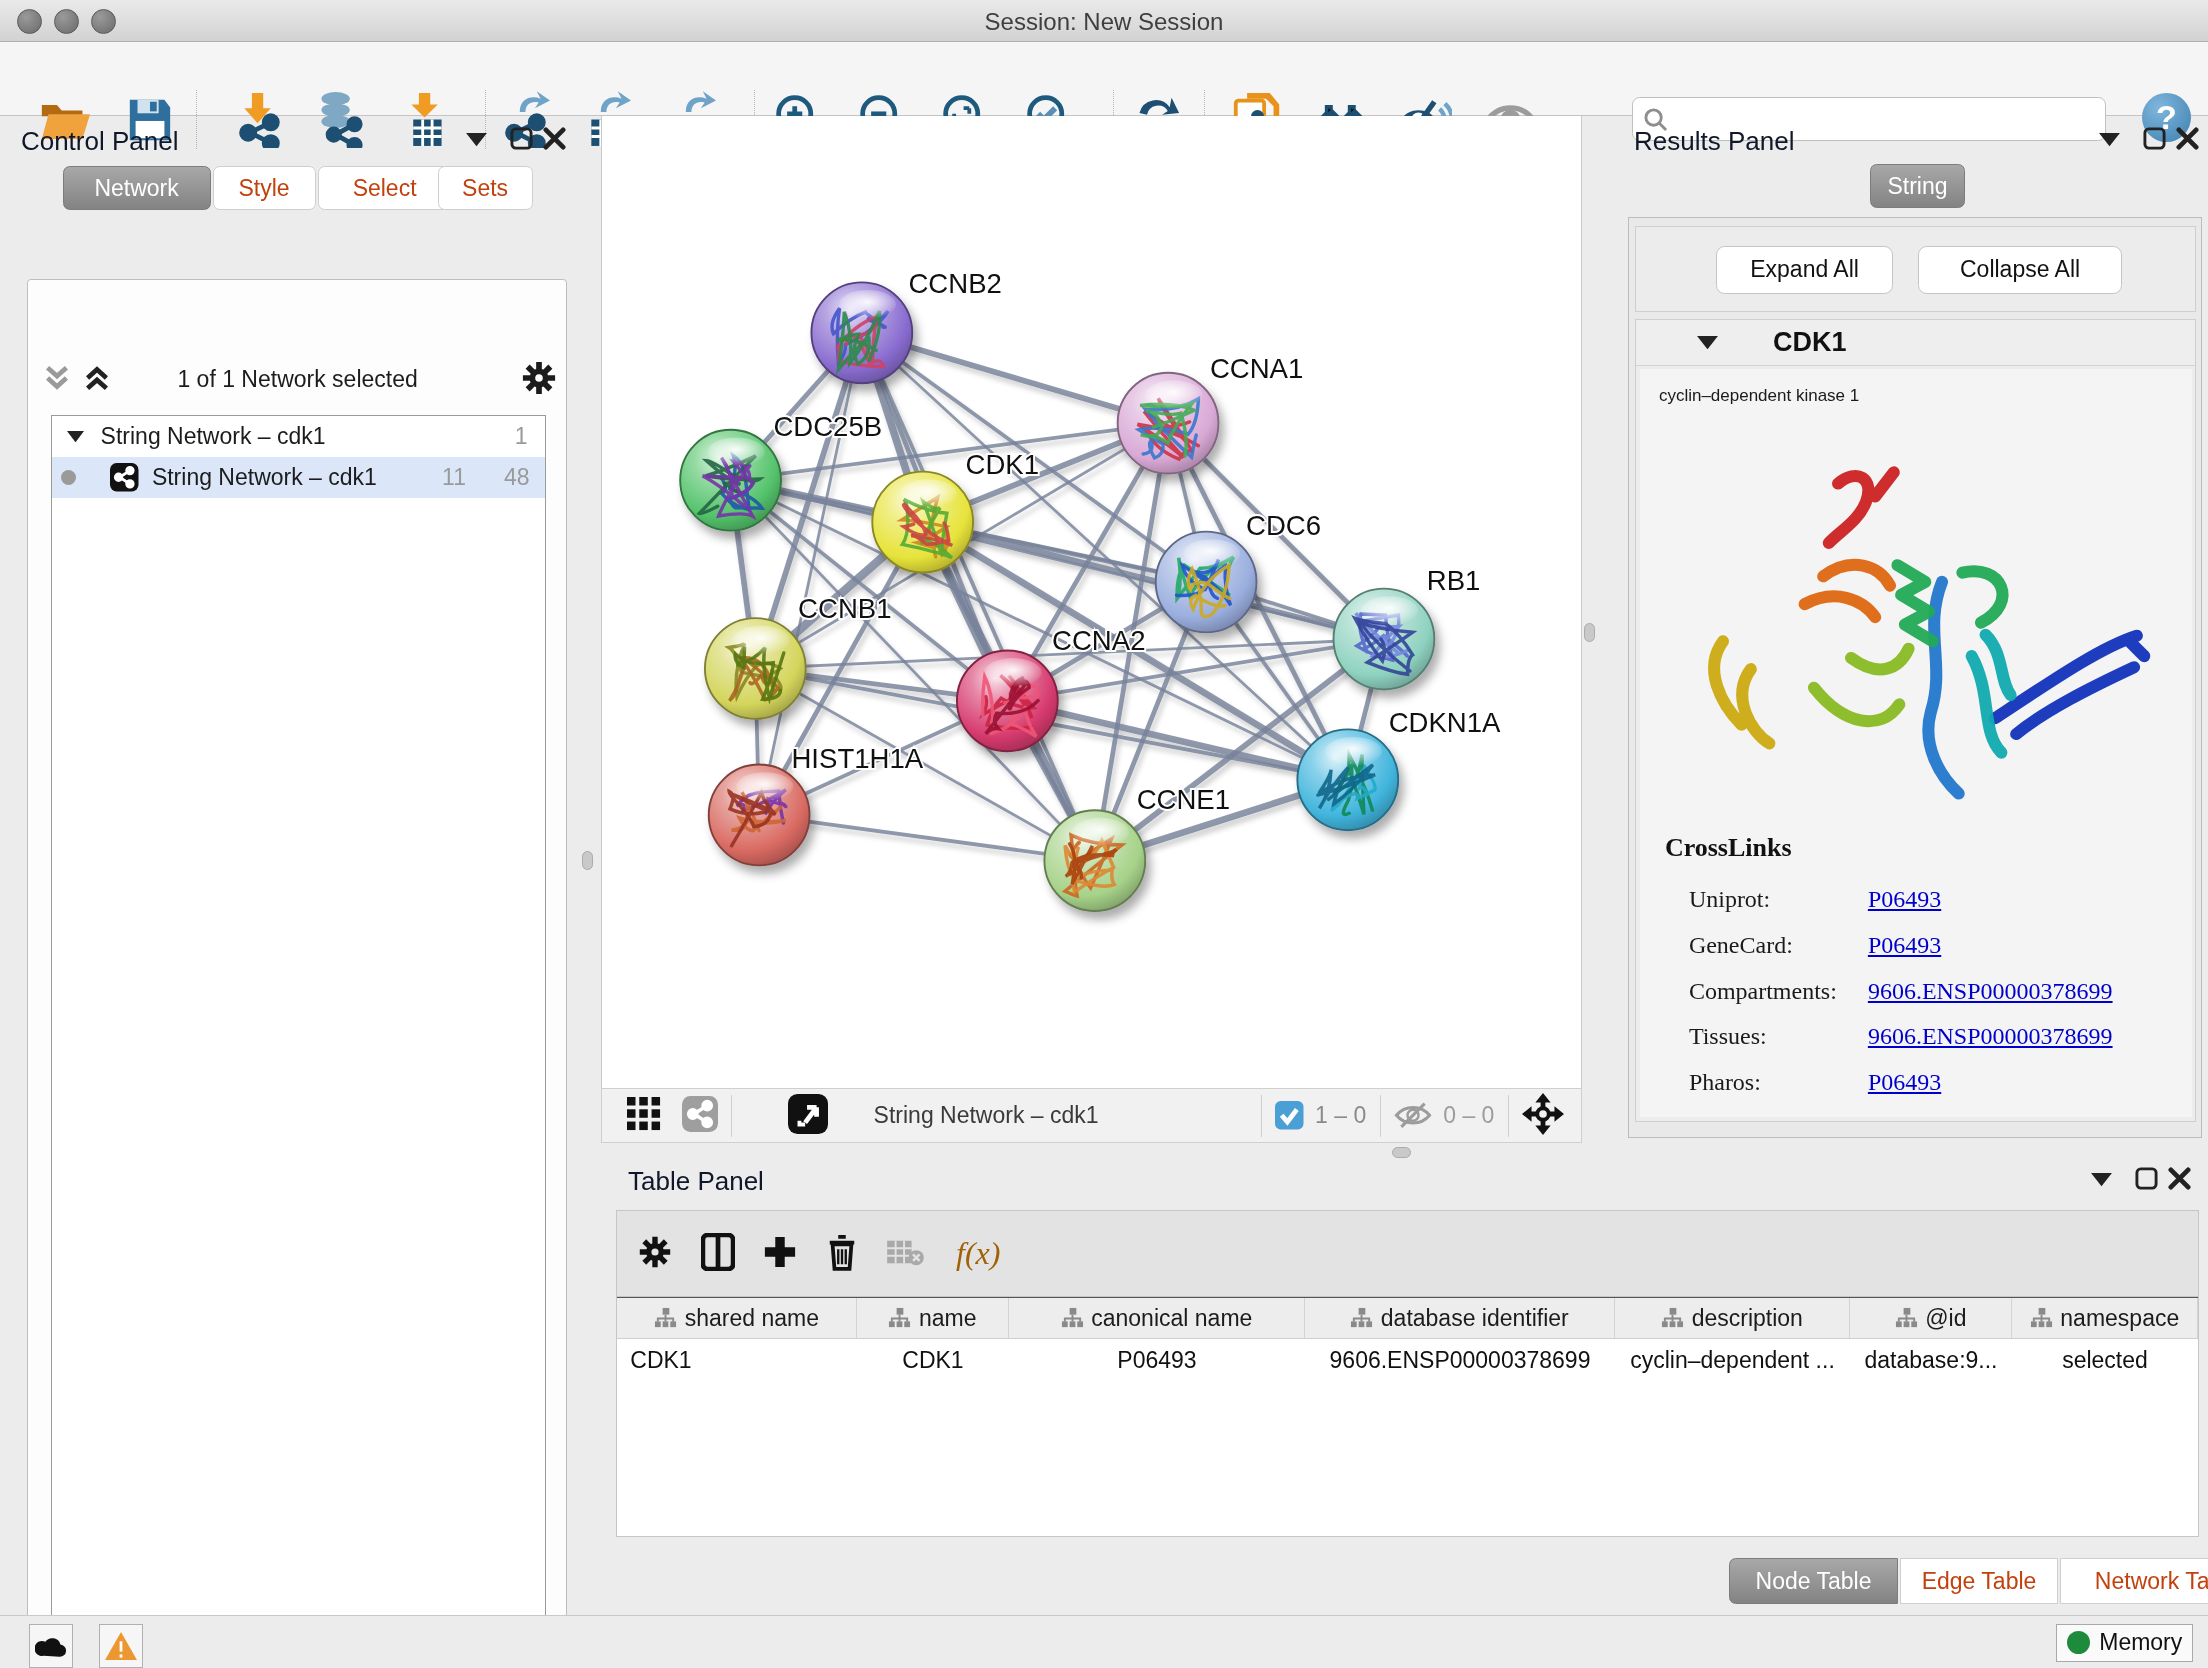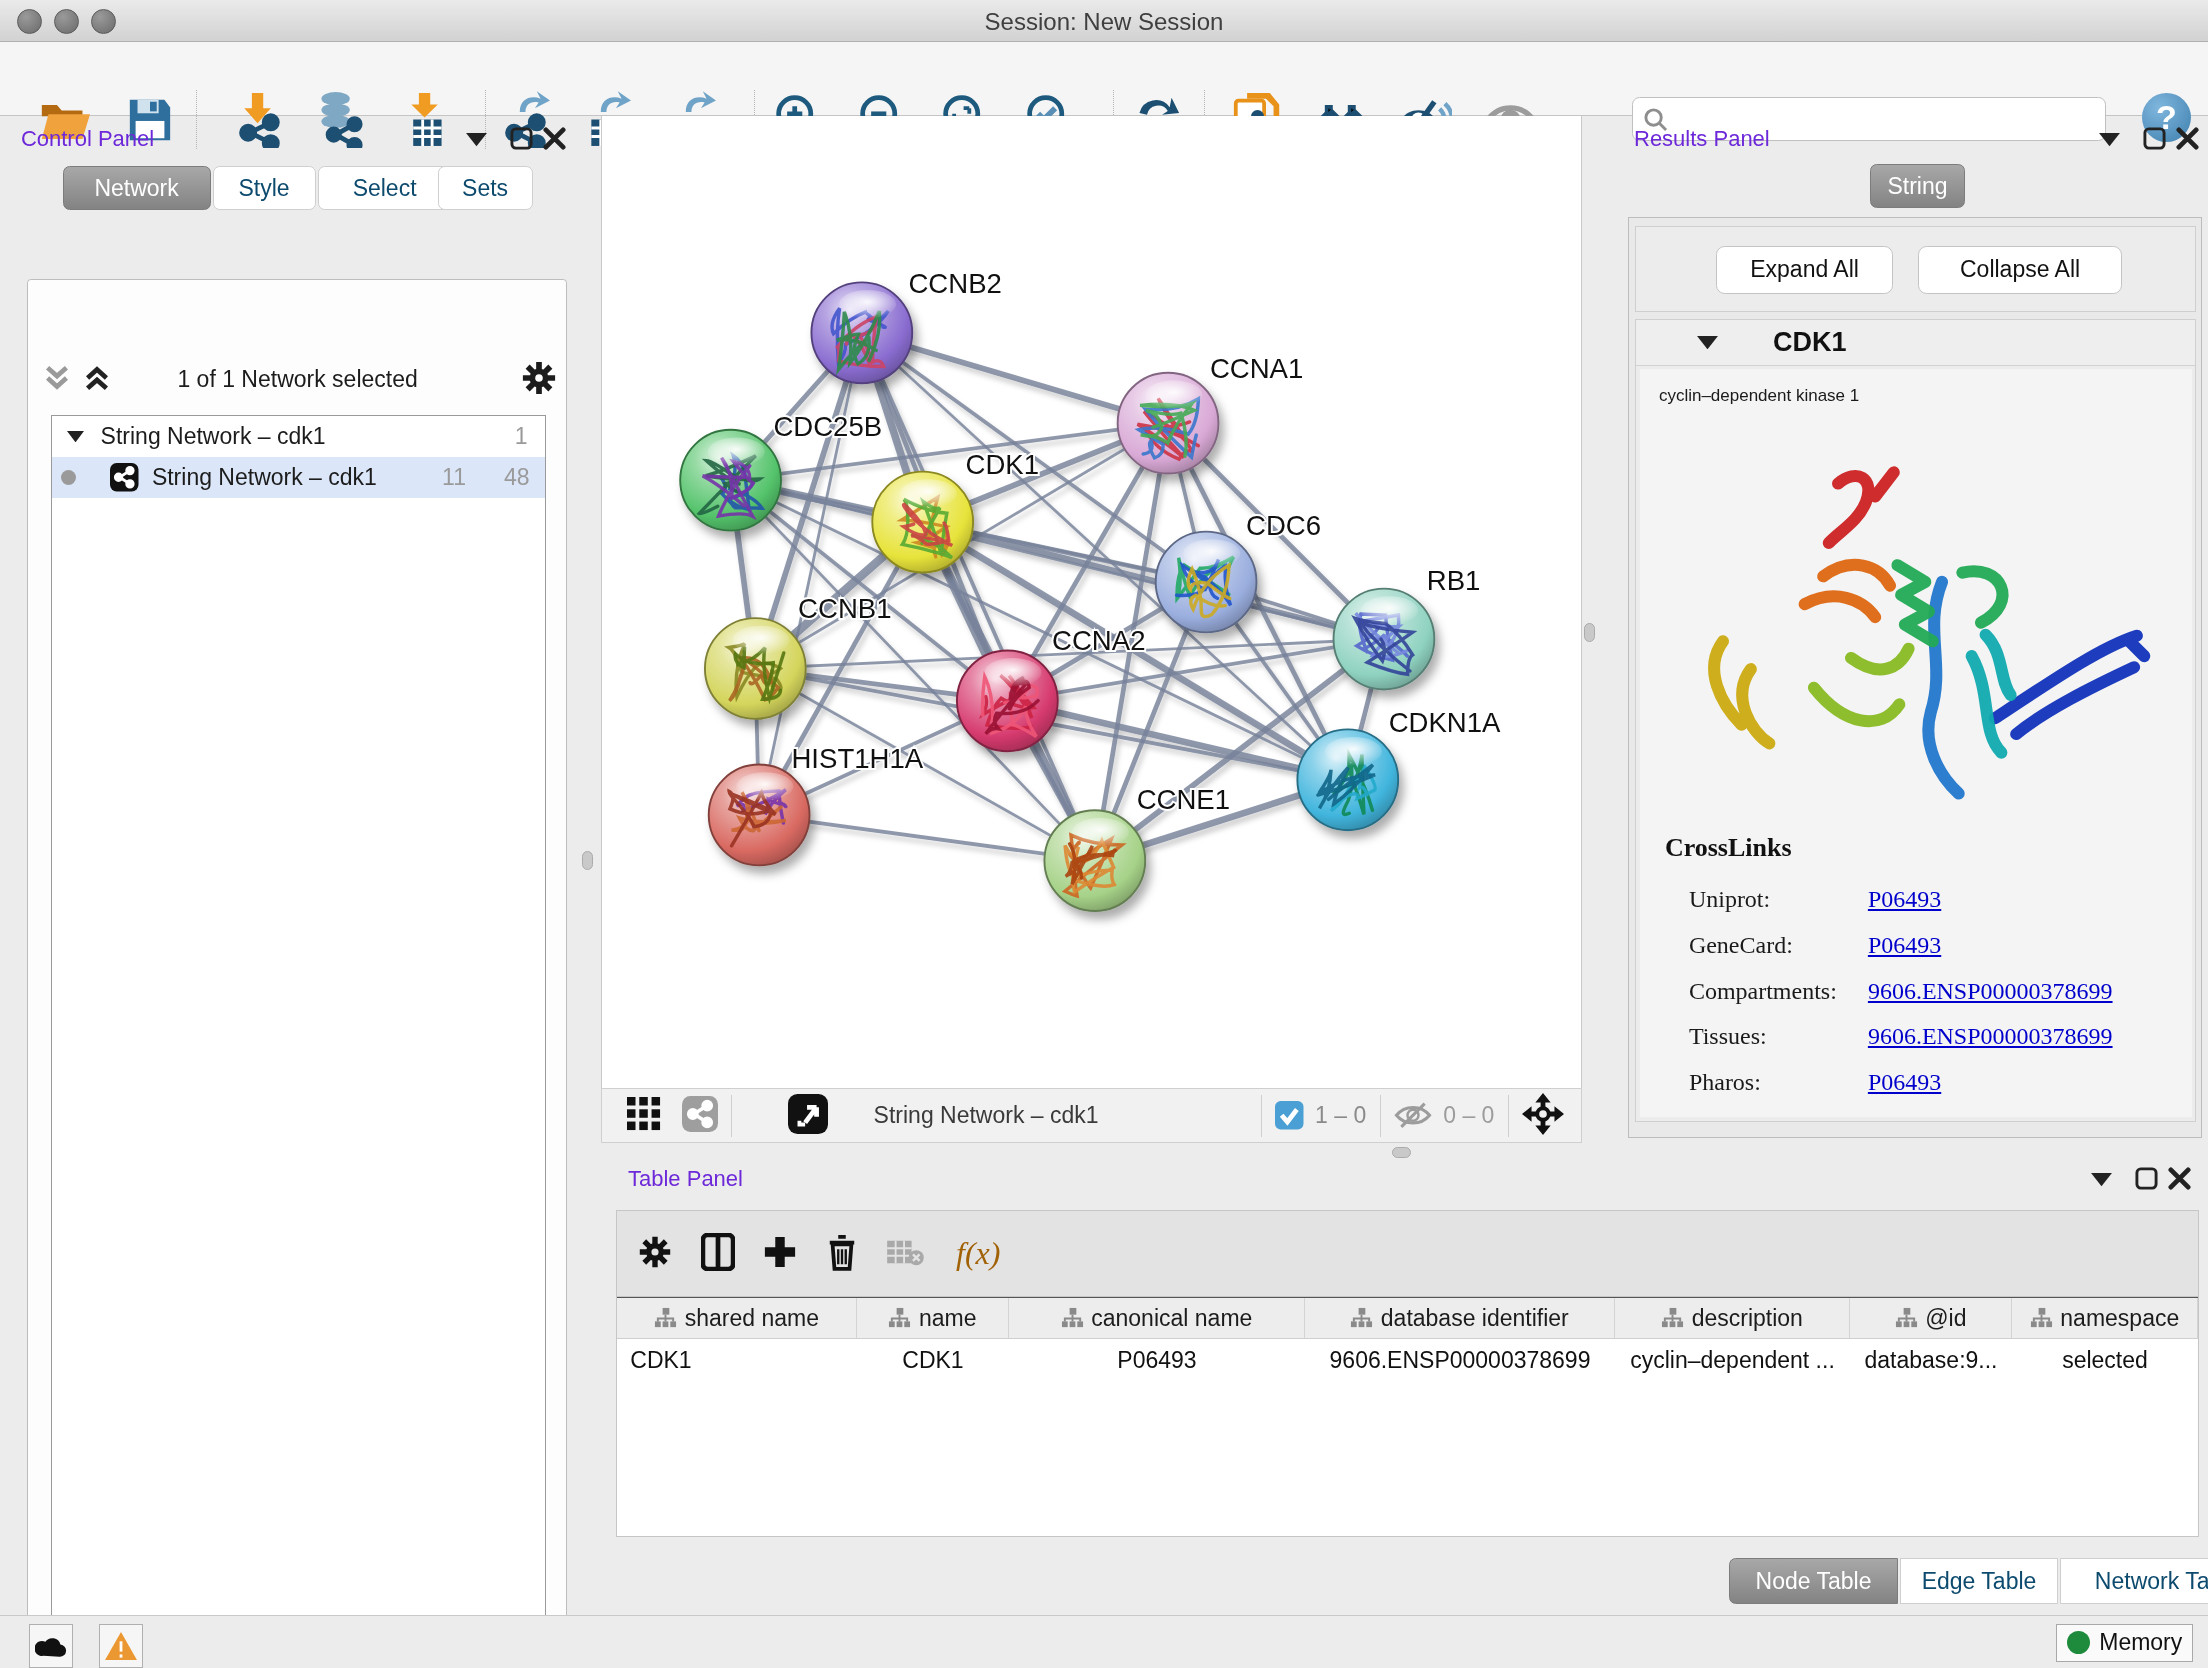--- a/index.html
+++ b/index.html
@@ -20,23 +20,23 @@
   .tbtn { top:49px; width:53px; height:57px; display:flex; align-items:center; justify-content:center; }
   .tsep { top:48px; width:0; height:59px; border-left:1.9px dotted #b5b5b5; }
   #search-box { left:1632px; top:55px; width:474px; height:44px; background:#ffffff;
     border:1.9px solid #c0c0c0; border-radius:7.6px; display:flex; align-items:center; padding-left:9.5px; }
   #search-box input { border:none; outline:none; font-size:21px; width:409px; background:transparent; }
   #help-btn { left:2142px; top:51px; width:49px; height:49px; border-radius:50%;
     background:radial-gradient(circle at 35% 30%, #7fb6dd, #3e7fae); color:#fff; font-size:34px;
     font-weight:bold; display:flex; align-items:center; justify-content:center; }
 
   
-  .panel-title { font-size:22px; color:#6d28d9; }
+  .panel-title { font-size:26px; color:#0f172a; }
   .phbtn { width:32px; height:32px; display:flex; align-items:center; justify-content:center; }
-  .tab { height:44px; border:1px solid #cfcfcf; background:#ffffff; color:#0c4a6e;
+  .tab { height:44px; border:1px solid #cfcfcf; background:#ffffff; color:#c2410c;
     font-size:23px; display:flex; align-items:center; justify-content:center; border-radius:6.7px; }
   .tab.sel { background:linear-gradient(#a8a8a8,#838383); color:#fff; border-color:#7c7c7c; }
 
   
   #control-panel { left:7.6px; top:124px; width:559px; height:1484px; }
   #cp-box { left:19px; top:155px; width:540px; height:1367px; background:#fdfdfd;
     border:1px solid #bdbdbd; border-radius:3.8px; }
   #cp-tree { left:23px; top:135px; width:495px; height:1217px; background:#ffffff;
     border:1.9px solid #9a9a9a; }
   .tree-row { width:100%; height:41px; display:flex; align-items:center; font-size:23px; color:#1c1c1c; }

